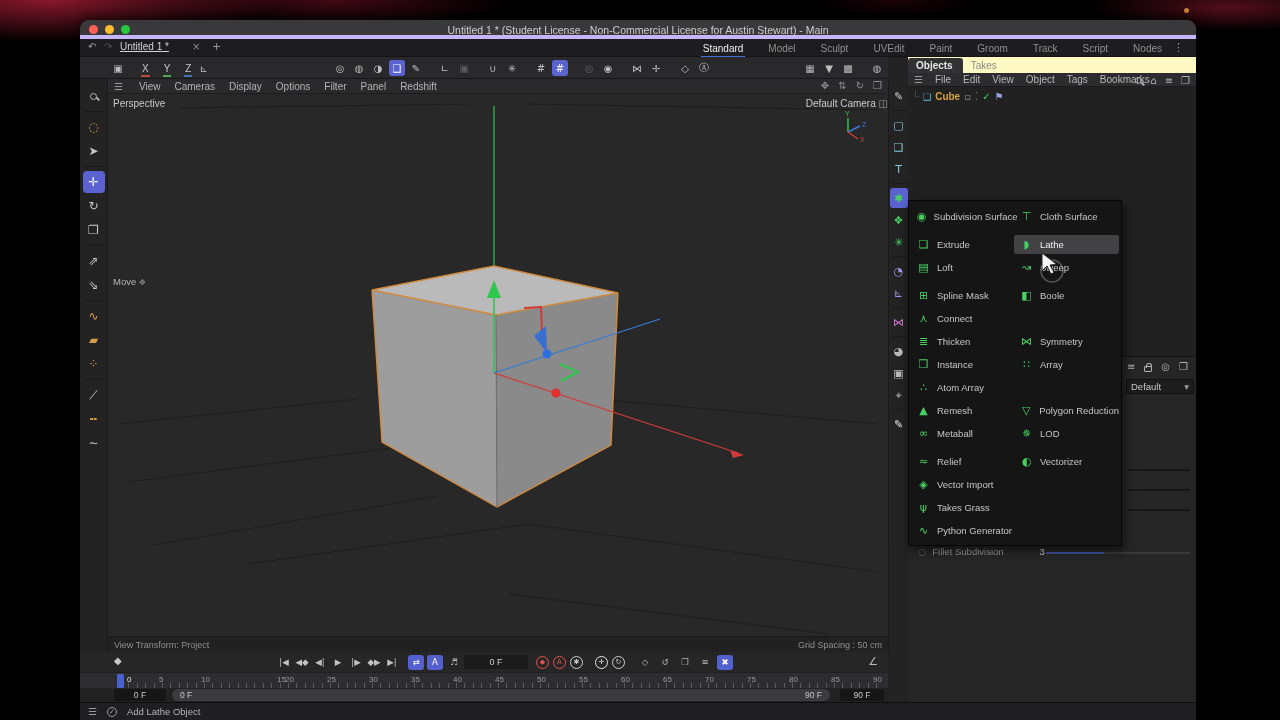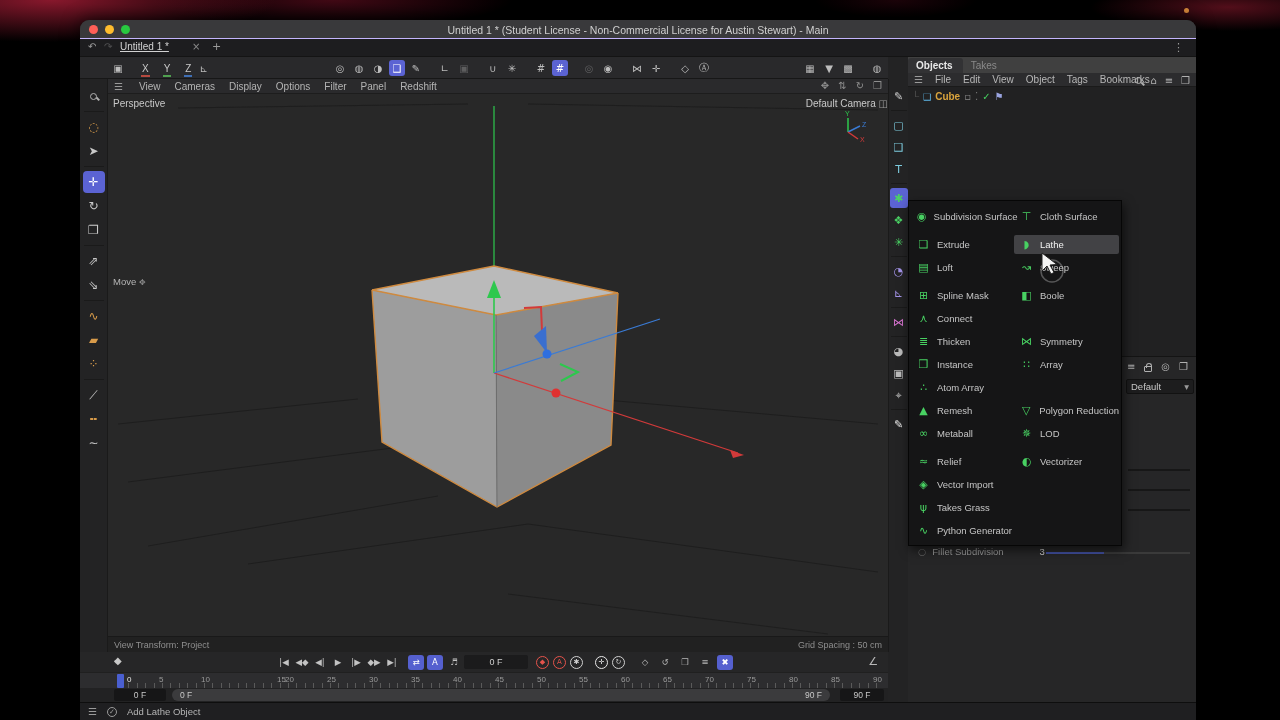--- a/index.html
+++ b/index.html
@@ -12,21 +12,21 @@
       radial-gradient(ellipse 320px 60px at 4% 0%, rgba(160,28,52,.85), transparent 70%),
       radial-gradient(ellipse 260px 40px at 26% 0%, rgba(110,16,36,.6), transparent 70%),
       radial-gradient(ellipse 200px 34px at 96% 1%, rgba(150,26,48,.55), transparent 70%),
       radial-gradient(ellipse 120px 26px at 70% 0%, rgba(70,10,24,.4), transparent 70%);}
   .wall-dot{position:absolute;left:1184px;top:8px;width:5px;height:5px;border-radius:50%;background:#d98a3c;}
 
   #win{position:absolute;left:80px;top:20px;width:1116px;height:700px;background:#232324;
     border-radius:9px 9px 0 0;overflow:hidden;box-shadow:0 0 18px rgba(0,0,0,.8);}
 
   
-  #titlebar{position:absolute;left:0;top:0;width:100%;height:19px;background:#39393b;border-bottom:1px solid #c4b5fd;}
+  #titlebar{position:absolute;left:0;top:0;width:100%;height:19px;background:#39393b;border-bottom:4px solid #c4b5fd;}
   .lights{position:absolute;left:9px;top:5px;display:flex;gap:7px;}
   .light{width:9px;height:9px;border-radius:50%;}
   #title-text{position:absolute;width:100%;text-align:center;top:4px;font-size:10.5px;color:#cfcfcf;}
 
   
   #tabrow{position:absolute;left:0;top:19px;width:100%;height:18px;background:#1d1d1f;border-bottom:1px solid #141414;}
   .tr-ico{position:absolute;top:2px;font-size:10px;color:#9a9a9a;}
   #doc-tab{position:absolute;left:40px;top:2px;font-size:10px;color:#d2d2d2;text-decoration:underline;}
   #tab-close{position:absolute;left:112px;top:2px;font-size:10px;color:#8a8a8a;}
   #tab-add{position:absolute;left:132px;top:1px;font-size:11px;color:#9a9a9a;}
@@ -68,21 +68,21 @@
   #axis-ind{position:absolute;right:18px;top:14px;}
 
   #right-strip{position:absolute;left:808px;top:59px;width:20px;height:573px;background:#232324;border-left:1px solid #1a1a1a;}
   #right-tools{display:flex;flex-direction:column;align-items:center;padding-top:6px;}
   .rtool{width:18px;height:20px;display:flex;align-items:center;justify-content:center;font-size:11px;border-radius:3px;margin:1px 0;}
   .rtool.active{background:#5b63d3;}
   .rsep{width:16px;height:1px;background:#1a1a1a;margin:3px 0;}
 
   
   #rpanel{position:absolute;left:828px;top:37px;width:288px;height:645px;background:#212122;}
-  #rp-tabs{position:absolute;left:0;top:0;width:100%;height:16px;background:#404040;display:flex;align-items:flex-end;}
+  #rp-tabs{position:absolute;left:0;top:0;width:100%;height:16px;background:#fef9c3;display:flex;align-items:flex-end;}
   .rp-tab{font-size:10px;padding:2px 10px 2px 8px;}
   .rp-tab.active{color:#e8e8e8;background:#323234;border-radius:3px 3px 0 0;font-weight:bold;}
   .rp-tab.inactive{color:#8a8a8a;}
   #rp-menu{position:absolute;left:0;top:16px;width:100%;height:14px;background:#2c2c2e;border-bottom:1px solid #1a1a1a;
     display:flex;align-items:center;gap:12px;padding-left:6px;font-size:10px;color:#b8b8b8;}
   #rp-menu-icons{position:absolute;right:6px;top:18px;display:flex;gap:8px;align-items:center;color:#b0b0b0;font-size:10px;}
   #rp-tree{position:absolute;left:0;top:30px;width:100%;height:269px;background:#212122;}
   #tree-row{position:absolute;left:4px;top:4px;display:flex;align-items:center;gap:4px;font-size:10px;}
   #attr{position:absolute;left:0;top:299px;width:100%;height:346px;background:#262627;border-top:1px solid #141414;}
   #attr-icons{position:absolute;right:8px;top:4px;display:flex;gap:9px;align-items:center;color:#b0b0b0;font-size:10px;}
@@ -159,20 +159,31 @@
         </div>
       <div id="title-text">Untitled 1 * (Student License - Non-Commercial License for Austin Stewart) - Main</div>
     </div>
 
     <div id="tabrow">
       <span class="tr-ico g" style="left:8px">↶</span>
       <span class="tr-ico g" style="left:24px;opacity:.4">↷</span>
       <span id="doc-tab">Untitled 1 *</span>
       <span id="tab-close" class="g">×</span>
       <span id="tab-add" class="g">+</span>
+      <div id="layout-tabs">
+          <span class="ltab active">Standard</span>
+          <span class="ltab">Model</span>
+          <span class="ltab">Sculpt</span>
+          <span class="ltab">UVEdit</span>
+          <span class="ltab">Paint</span>
+          <span class="ltab">Groom</span>
+          <span class="ltab">Track</span>
+          <span class="ltab">Script</span>
+          <span class="ltab">Nodes</span>
+        </div>
       <span id="layout-more" class="g">⋮</span>
     </div>
 
     <div id="toolbar">
       <div class="tb-box" style="left:30px">
         <span class="tbi g">▣</span>
       </div>
       <div class="tb-box" style="left:60px" id="axis-locks">
           <span class="axis-letter" style="--u: #b5493f; margin-right: 8px;">X</span>
           <span class="axis-letter" style="--u: #4fa14f; margin-right: 8px;">Y</span>

